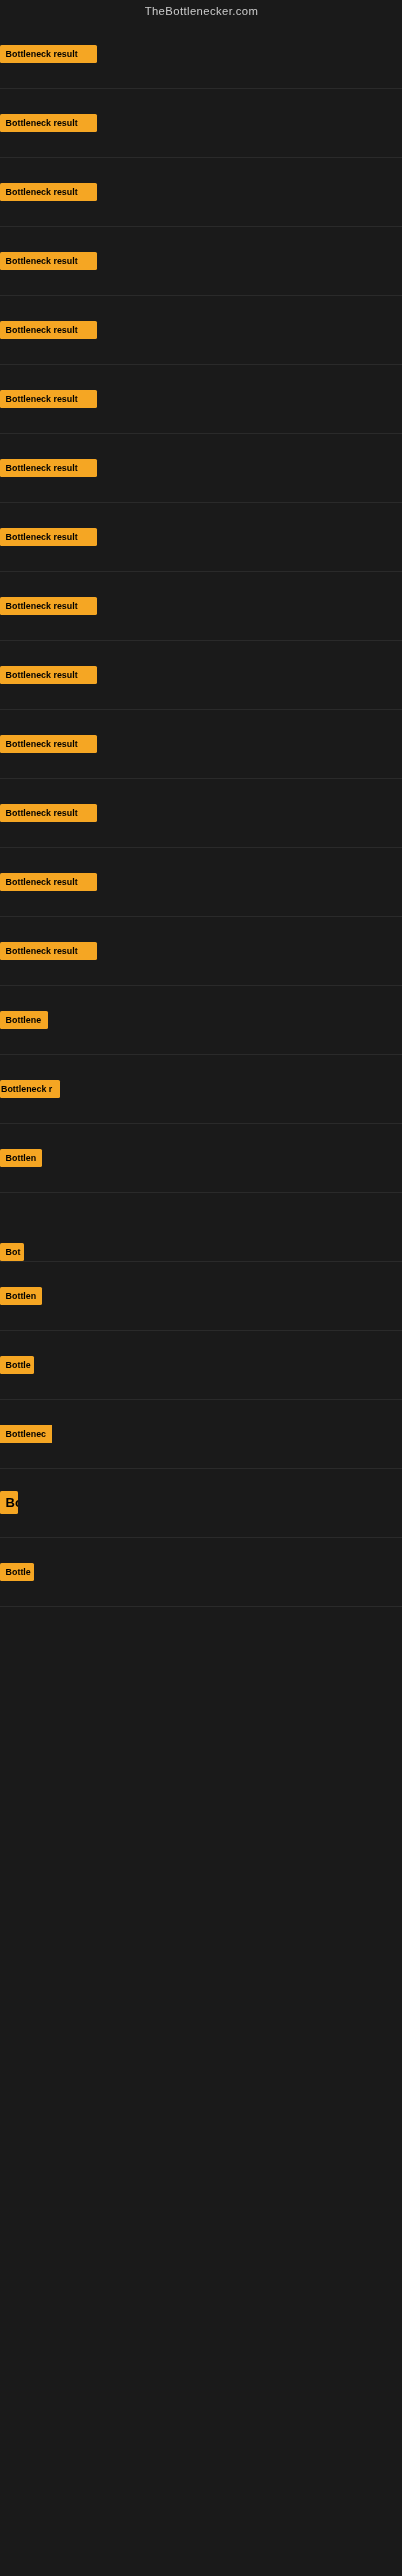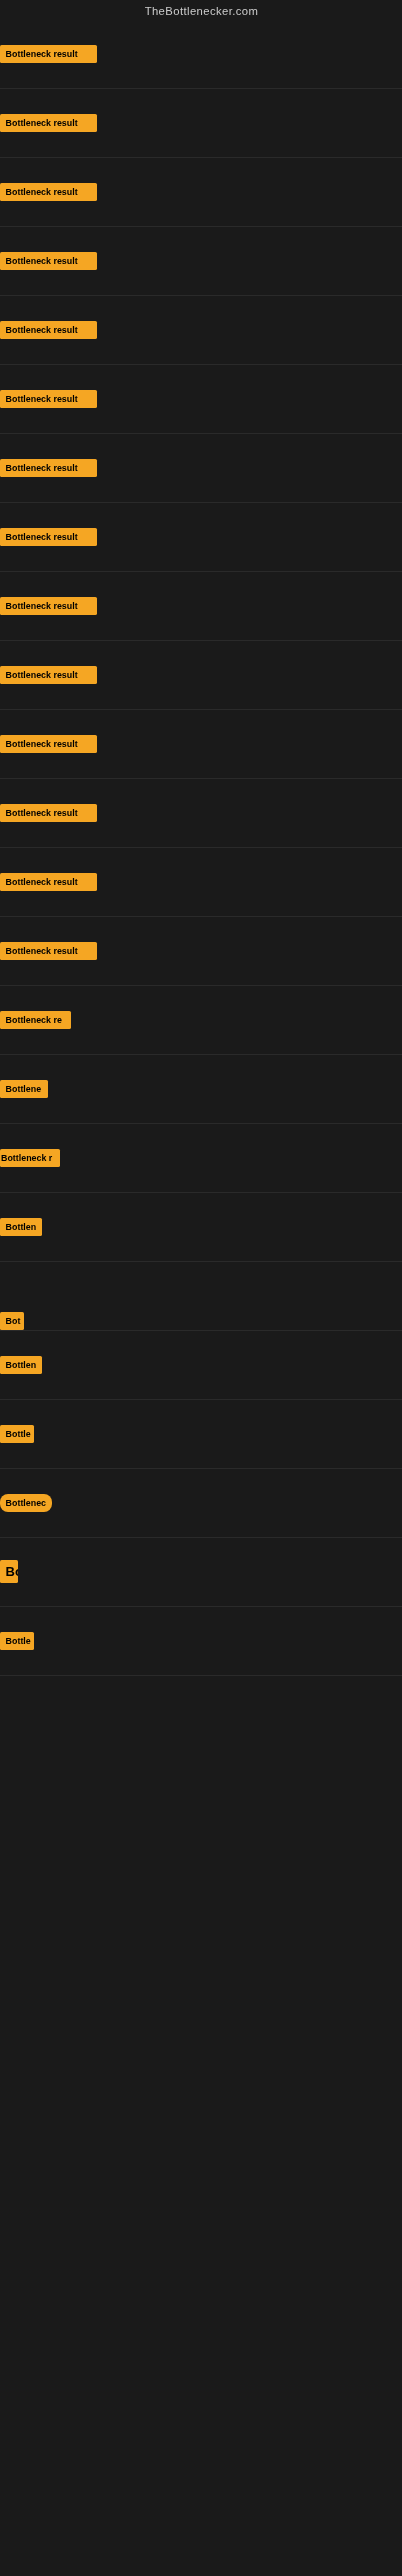--- a/index.html
+++ b/index.html
@@ -66,42 +66,39 @@
       <div style="display: flex; align-items: center; height: 69px; border-bottom: 0.8px solid rgb(42, 42, 42); padding-left: 0px;">
         <div style="display: inline-block; background-color: rgb(245, 166, 35); color: rgb(0, 0, 0); font-size: 8.9px; font-weight: bold; padding: 4px 5.6px; border-radius: 1.6px; white-space: nowrap; overflow: hidden; max-width: 97px; width: 97px;">Bottleneck result</div>
       </div>
       <div style="display: flex; align-items: center; height: 69px; border-bottom: 0.8px solid rgb(42, 42, 42); padding-left: 0px;">
         <div style="display: inline-block; background-color: rgb(245, 166, 35); color: rgb(0, 0, 0); font-size: 8.9px; font-weight: bold; padding: 4px 5.6px; border-radius: 1.6px; white-space: nowrap; overflow: hidden; max-width: 97px; width: 97px;">Bottleneck result</div>
       </div>
       <div style="display: flex; align-items: center; height: 69px; border-bottom: 0.8px solid rgb(42, 42, 42); padding-left: 0px;">
         <div style="display: inline-block; background-color: rgb(245, 166, 35); color: rgb(0, 0, 0); font-size: 8.9px; font-weight: bold; padding: 4px 5.6px; border-radius: 1.6px; white-space: nowrap; overflow: hidden; max-width: 97px; width: 97px;">Bottleneck result</div>
       </div>
       <div style="display: flex; align-items: center; height: 69px; border-bottom: 0.8px solid rgb(42, 42, 42); padding-left: 0px;">
-        <div style="display: inline-block; background-color: rgb(245, 166, 35); color: rgb(0, 0, 0); font-size: 8.9px; font-weight: bold; padding: 4px 5.6px; border-radius: 1.6px; white-space: nowrap; overflow: hidden; max-width: 71px; width: 71px;">Bottleneck re</div>
-      </div>
-      <div style="display: flex; align-items: center; height: 69px; border-bottom: 0.8px solid rgb(42, 42, 42); padding-left: 0px;">
         <div style="display: inline-block; background-color: rgb(245, 166, 35); color: rgb(0, 0, 0); font-size: 8.9px; font-weight: bold; padding: 4px 5.6px; border-radius: 1.6px; white-space: nowrap; overflow: hidden; max-width: 48px; width: 48px;">Bottlene</div>
       </div>
       <div style="display: flex; align-items: center; height: 69px; border-bottom: 0.8px solid rgb(42, 42, 42); padding-left: 0px;">
         <div style="display: inline-block; background-color: rgb(245, 166, 35); color: rgb(0, 0, 0); font-size: 8.9px; font-weight: bold; padding: 4px 1px; border-radius: 1.6px; white-space: nowrap; overflow: hidden; max-width: 60px; width: 60px;">Bottleneck r</div>
       </div>
       <div style="display: flex; align-items: center; height: 69px; border-bottom: 0.8px solid rgb(42, 42, 42); padding-left: 0px;">
         <div style="display: inline-block; background-color: rgb(245, 166, 35); color: rgb(0, 0, 0); font-size: 8.9px; font-weight: bold; padding: 4px 5.6px; border-radius: 1.6px; white-space: nowrap; overflow: hidden; max-width: 42px; width: 42px;">Bottlen</div>
       </div>
       <div style="display: flex; align-items: flex-end; height: 69px; border-bottom: 0.8px solid rgb(42, 42, 42); padding-left: 0px;">
         <div style="display: inline-block; background-color: rgb(245, 166, 35); color: rgb(0, 0, 0); font-size: 8.9px; font-weight: bold; padding: 4px 5.6px; border-radius: 1.6px; white-space: nowrap; overflow: hidden; max-width: 24px; width: 24px;">Bot</div>
       </div>
       <div style="display: flex; align-items: center; height: 69px; border-bottom: 0.8px solid rgb(42, 42, 42); padding-left: 0px;">
         <div style="display: inline-block; background-color: rgb(245, 166, 35); color: rgb(0, 0, 0); font-size: 8.9px; font-weight: bold; padding: 4px 5.6px; border-radius: 1.6px; white-space: nowrap; overflow: hidden; max-width: 42px; width: 42px;">Bottlen</div>
       </div>
       <div style="display: flex; align-items: center; height: 69px; border-bottom: 0.8px solid rgb(42, 42, 42); padding-left: 0px;">
         <div style="display: inline-block; background-color: rgb(245, 166, 35); color: rgb(0, 0, 0); font-size: 8.9px; font-weight: bold; padding: 4px 5.6px; border-radius: 1.6px; white-space: nowrap; overflow: hidden; max-width: 34px; width: 34px;">Bottle</div>
       </div>
       <div style="display: flex; align-items: center; height: 69px; border-bottom: 0.8px solid rgb(42, 42, 42); padding-left: 0px;">
-        <div style="display: inline-block; background-color: rgb(245, 166, 35); color: rgb(0, 0, 0); font-size: 8.9px; font-weight: bold; padding: 4px 5.6px; border-radius: 8px; white-space: nowrap; overflow: hidden; max-width: 52px; width: 52px;">Bottlenec</div>
+        <div style="display: inline-block; background-color: rgb(245, 166, 35); color: rgb(0, 0, 0); font-size: 8.9px; font-weight: bold; padding: 4px 5.6px; border-radius: 0; white-space: nowrap; overflow: hidden; max-width: 52px; width: 52px;">Bottlenec</div>
       </div>
       <div style="display: flex; align-items: center; height: 69px; border-bottom: 0.8px solid rgb(42, 42, 42); padding-left: 0px;">
         <div style="display: inline-block; background-color: rgb(245, 166, 35); color: rgb(0, 0, 0); font-size: 13px; font-weight: bold; padding: 4px 5.6px; border-radius: 1.6px; white-space: nowrap; overflow: hidden; max-width: 17.7px; width: 17.7px;">Bo</div>
       </div>
       <div style="display: flex; align-items: center; height: 69px; border-bottom: 0.8px solid rgb(42, 42, 42); padding-left: 0px;">
         <div style="display: inline-block; background-color: rgb(245, 166, 35); color: rgb(0, 0, 0); font-size: 8.9px; font-weight: bold; padding: 4px 5.6px; border-radius: 1.6px; white-space: nowrap; overflow: hidden; max-width: 34px; width: 34px;">Bottle</div>
       </div>
     </div>
 </div>
 

